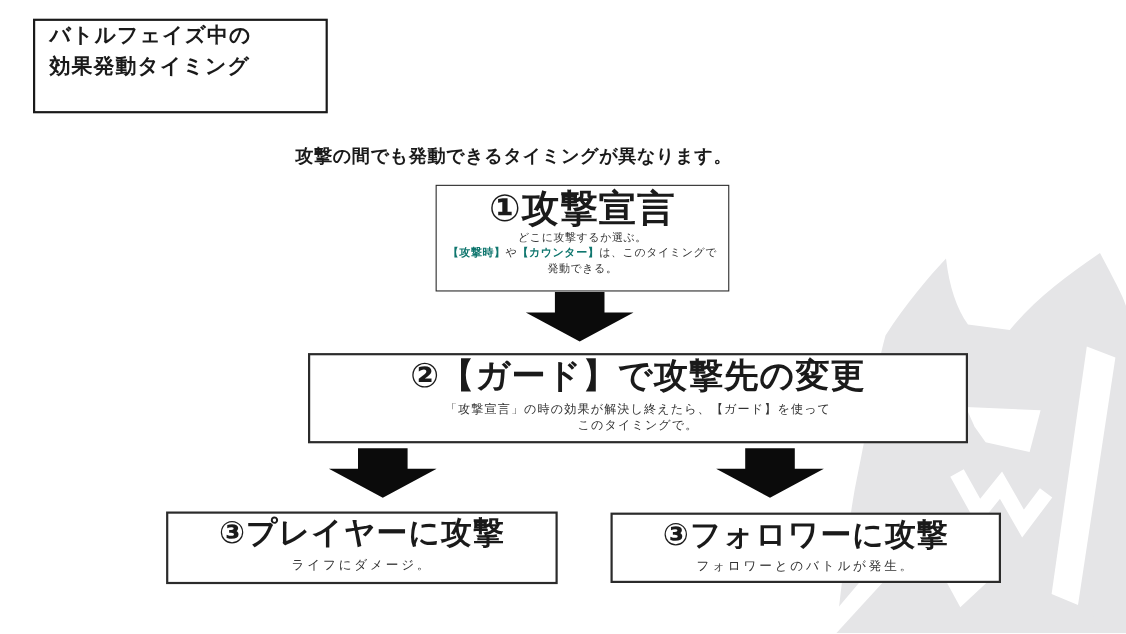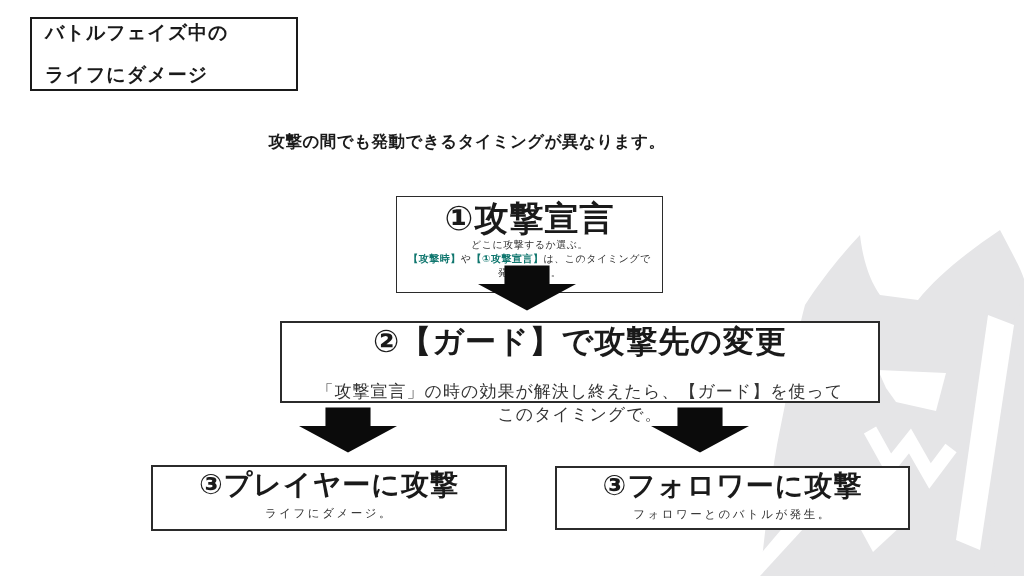--- a/index.html
+++ b/index.html
@@ -4,41 +4,41 @@
 <style>
   html,body{margin:0;padding:0;background:#fff;}
   .frame{
     position:relative;width:1024px;height:576px;background:#ffffff;overflow:hidden;
     font-family:"Liberation Sans","DejaVu Sans",sans-serif;color:#1a1a1a;
   }
   
   .watermark{position:absolute;right:0;top:205px;width:304px;height:371px;overflow:hidden;}
   
   .title-box{
-    position:absolute;left:30px;top:17px;width:268px;height:74px;
+    position:absolute;left:30px;top:17px;width:268px;height:86px;
     border:2px solid #1a1a1a;background:#fff;box-sizing:border-box;
-    display:flex;flex-direction:column;justify-content:space-between;padding-left:13px;
+    display:flex;flex-direction:column;justify-content:flex-start;padding-left:13px;
   }
   .title-box .line{font-size:19px;font-weight:bold;line-height:1.45;letter-spacing:1px;}
   
   .intro{
     position:absolute;left:0;top:131px;width:934px;text-align:center;
     font-size:16.5px;font-weight:bold;letter-spacing:.5px;
   }
   
   .flow-box{position:absolute;background:#fff;box-sizing:border-box;text-align:center;}
-  .box1{left:396px;top:168px;width:267px;height:97px;border:1px solid #2b2b2b;padding-top:2px;margin-top:28px;}
+  .box1{left:396px;top:168px;width:267px;height:97px;border:1px solid #2b2b2b;padding-top:2px;}
   .box2{left:280px;top:321px;width:600px;height:82px;border:2px solid #2b2b2b;}
   .box3{left:151px;top:465px;width:356px;height:66px;border:2px solid #2b2b2b;}
   .box4{left:555px;top:466px;width:355px;height:64px;border:2px solid #2b2b2b;}
   .box-title-xl{font-size:34px;font-weight:bold;line-height:1.15;letter-spacing:1px;}
   .box-title-lg{font-size:31px;font-weight:bold;line-height:1.25;letter-spacing:1px;}
   .box-title-md{font-size:28px;font-weight:bold;line-height:1.3;letter-spacing:1px;}
   .box-desc{font-size:10px;color:#333;line-height:1.38;letter-spacing:.5px;}
-  .box2 .box-desc{font-size:17px;letter-spacing:1px;margin-top:18px;}
+  .box2 .box-desc{font-size:11px;letter-spacing:1px;margin-top:3px;}
   .box-desc-sm{font-size:11.5px;color:#333;letter-spacing:2.5px;margin-top:3px;}
   .hl{color:#0f766e;font-weight:bold;}
   
   .arrow{position:absolute;width:98px;height:46px;}
   .arrow1{left:478px;top:265px;}
   .arrow2{left:299px;top:407px;}
   .arrow3{left:651px;top:407px;}
 </style>
 </head>
 <body>
@@ -70,30 +70,30 @@
       <path fill="none" stroke="#ffffff" stroke-width="14" d="M 150 225 L 170 261 L 190 236 L 210 271 L 231 243"></path>
 
       <polygon fill="#ffffff" points="148,300 181,321 153,347 141,325"></polygon>
 
       <polygon fill="#ffffff" points="22,371 82,300 95,311 40,371"></polygon>
     </svg>
   </div>
 
   <div class="title-box">
     <div class="line">バトルフェイズ中の</div>
-    <div class="line">ライフにダメージ</div>
+    <div class="line">効果発動タイミング</div>
   </div>
 
   <div class="intro">攻撃の間でも発動できるタイミングが異なります。</div>
 
   <div class="flow-box box1">
     <div class="box-title-xl">①攻撃宣言</div>
     <div class="box-desc">
       <span>どこに攻撃するか選ぶ。</span><br>
-      <span class="hl">【攻撃時】</span><span>や</span><span class="hl">【①攻撃宣言】</span><span>は、このタイミングで</span><br>
+      <span class="hl">【攻撃時】</span><span>や</span><span class="hl">【カウンター】</span><span>は、このタイミングで</span><br>
       <span>発動できる。</span>
     </div>
   </div>
 
   <svg class="arrow arrow1" viewBox="0 0 100 46">
     <polygon fill="#0b0b0b" points="27,0 73,0 73,19 100,19 50,46 0,19 27,19"></polygon>
   </svg>
 
   <div class="flow-box box2">
     <div class="box-title-lg">②【ガード】で攻撃先の変更</div>

